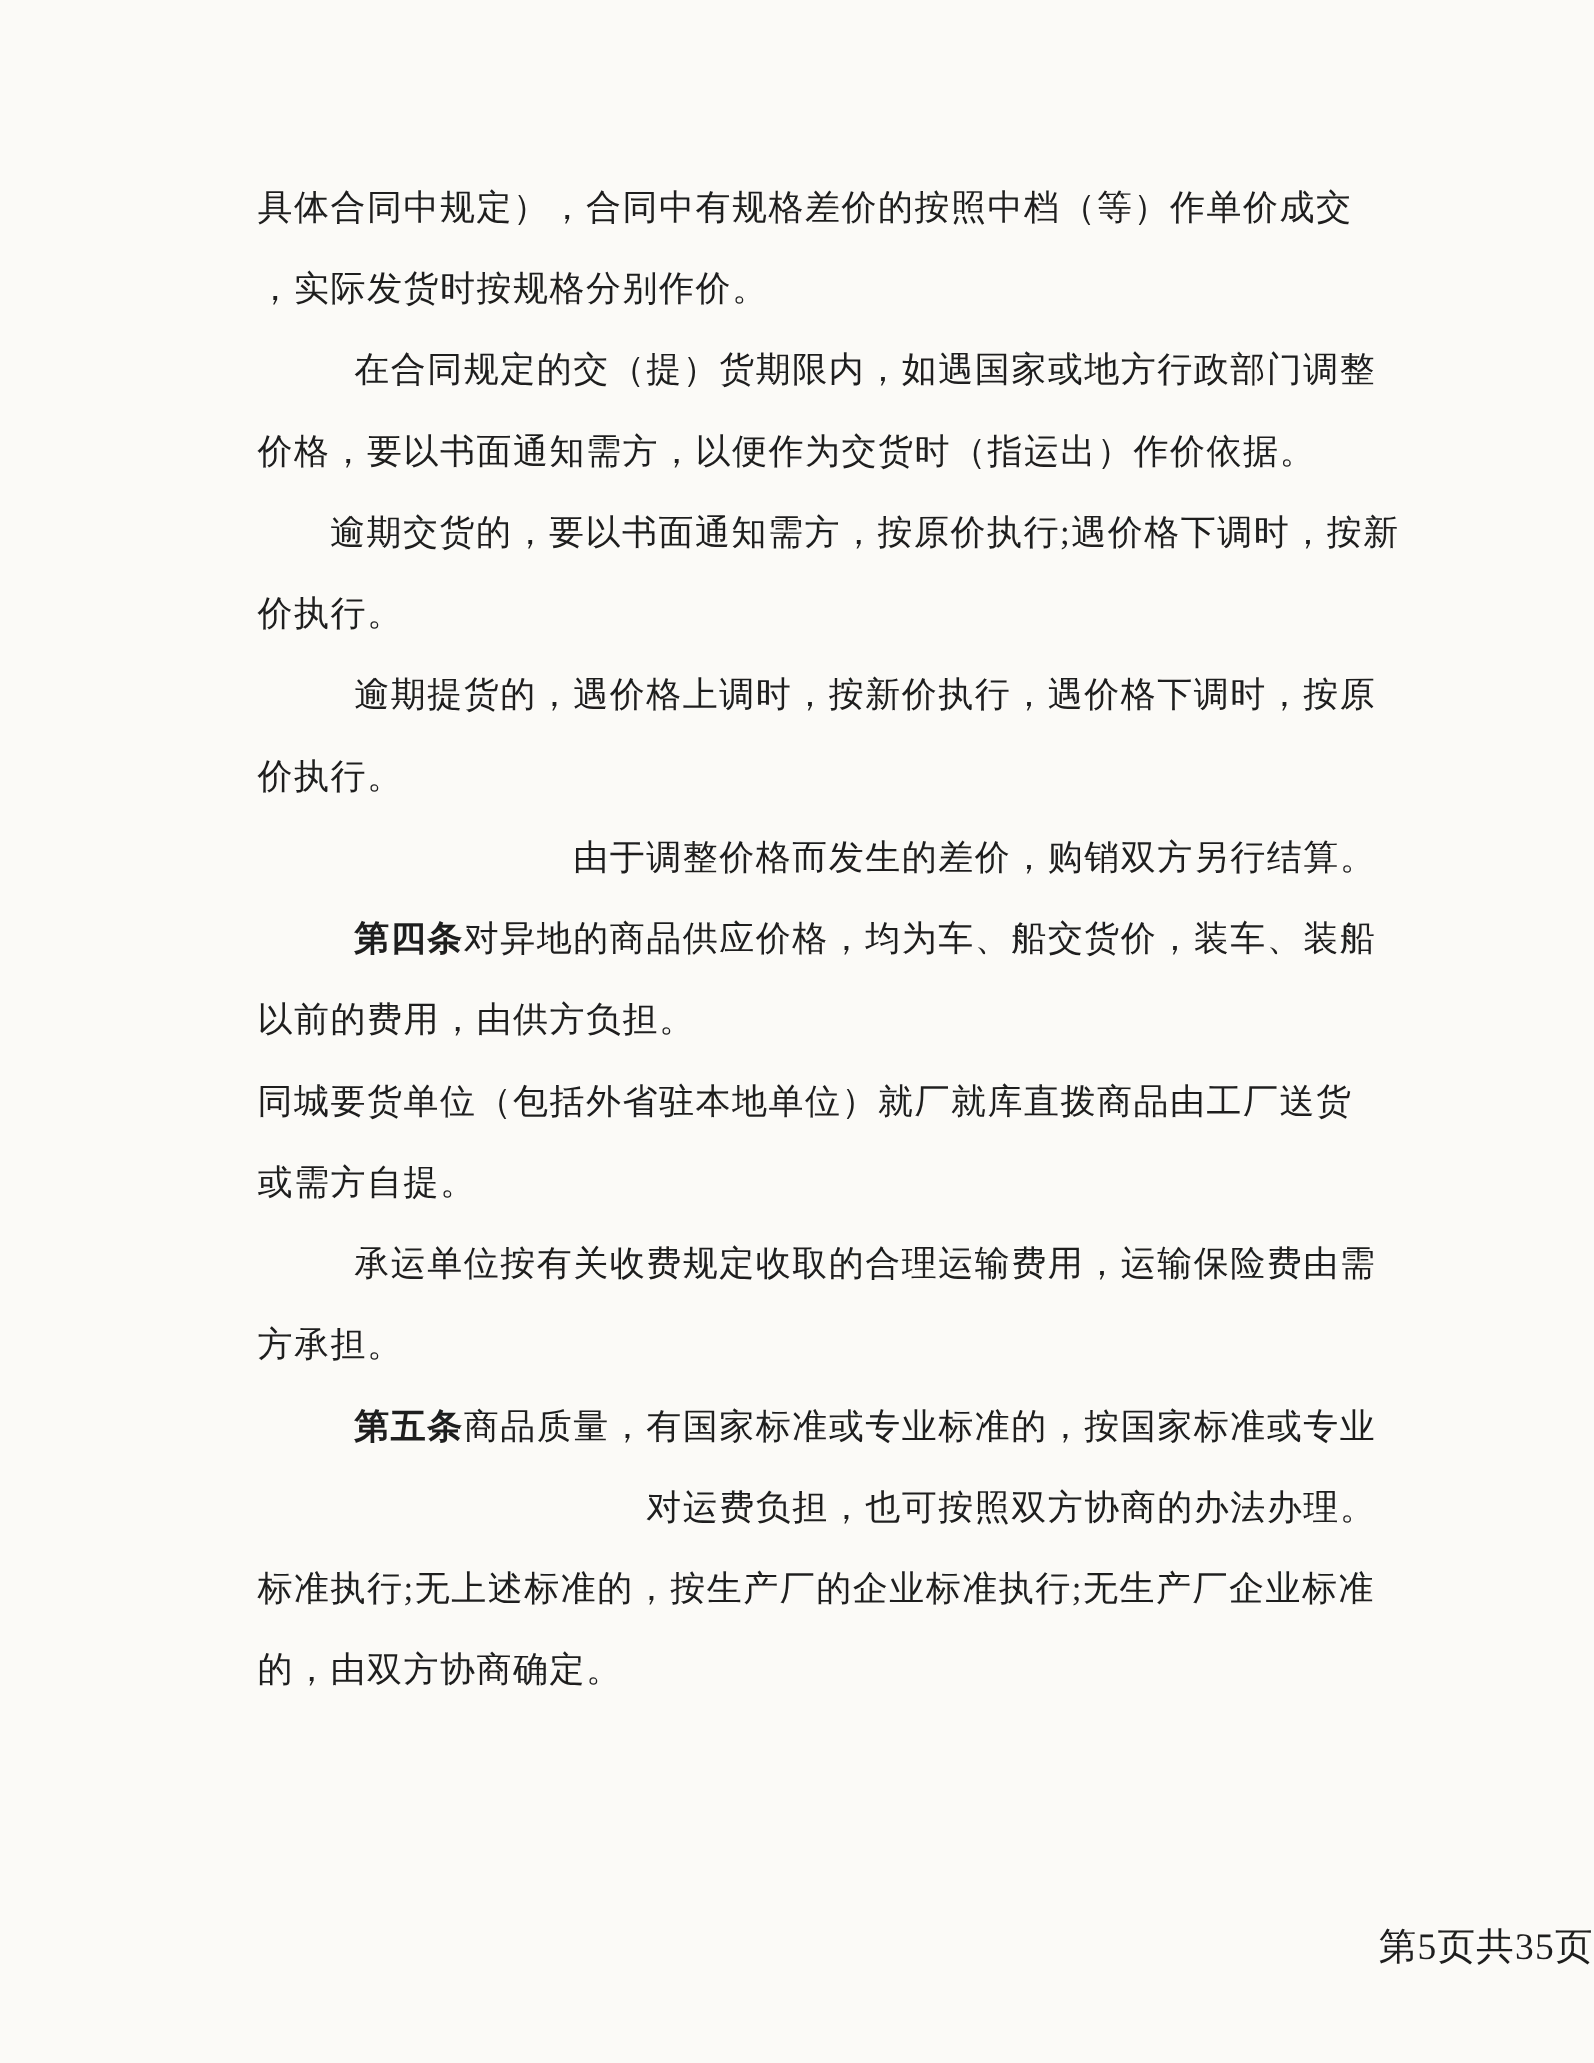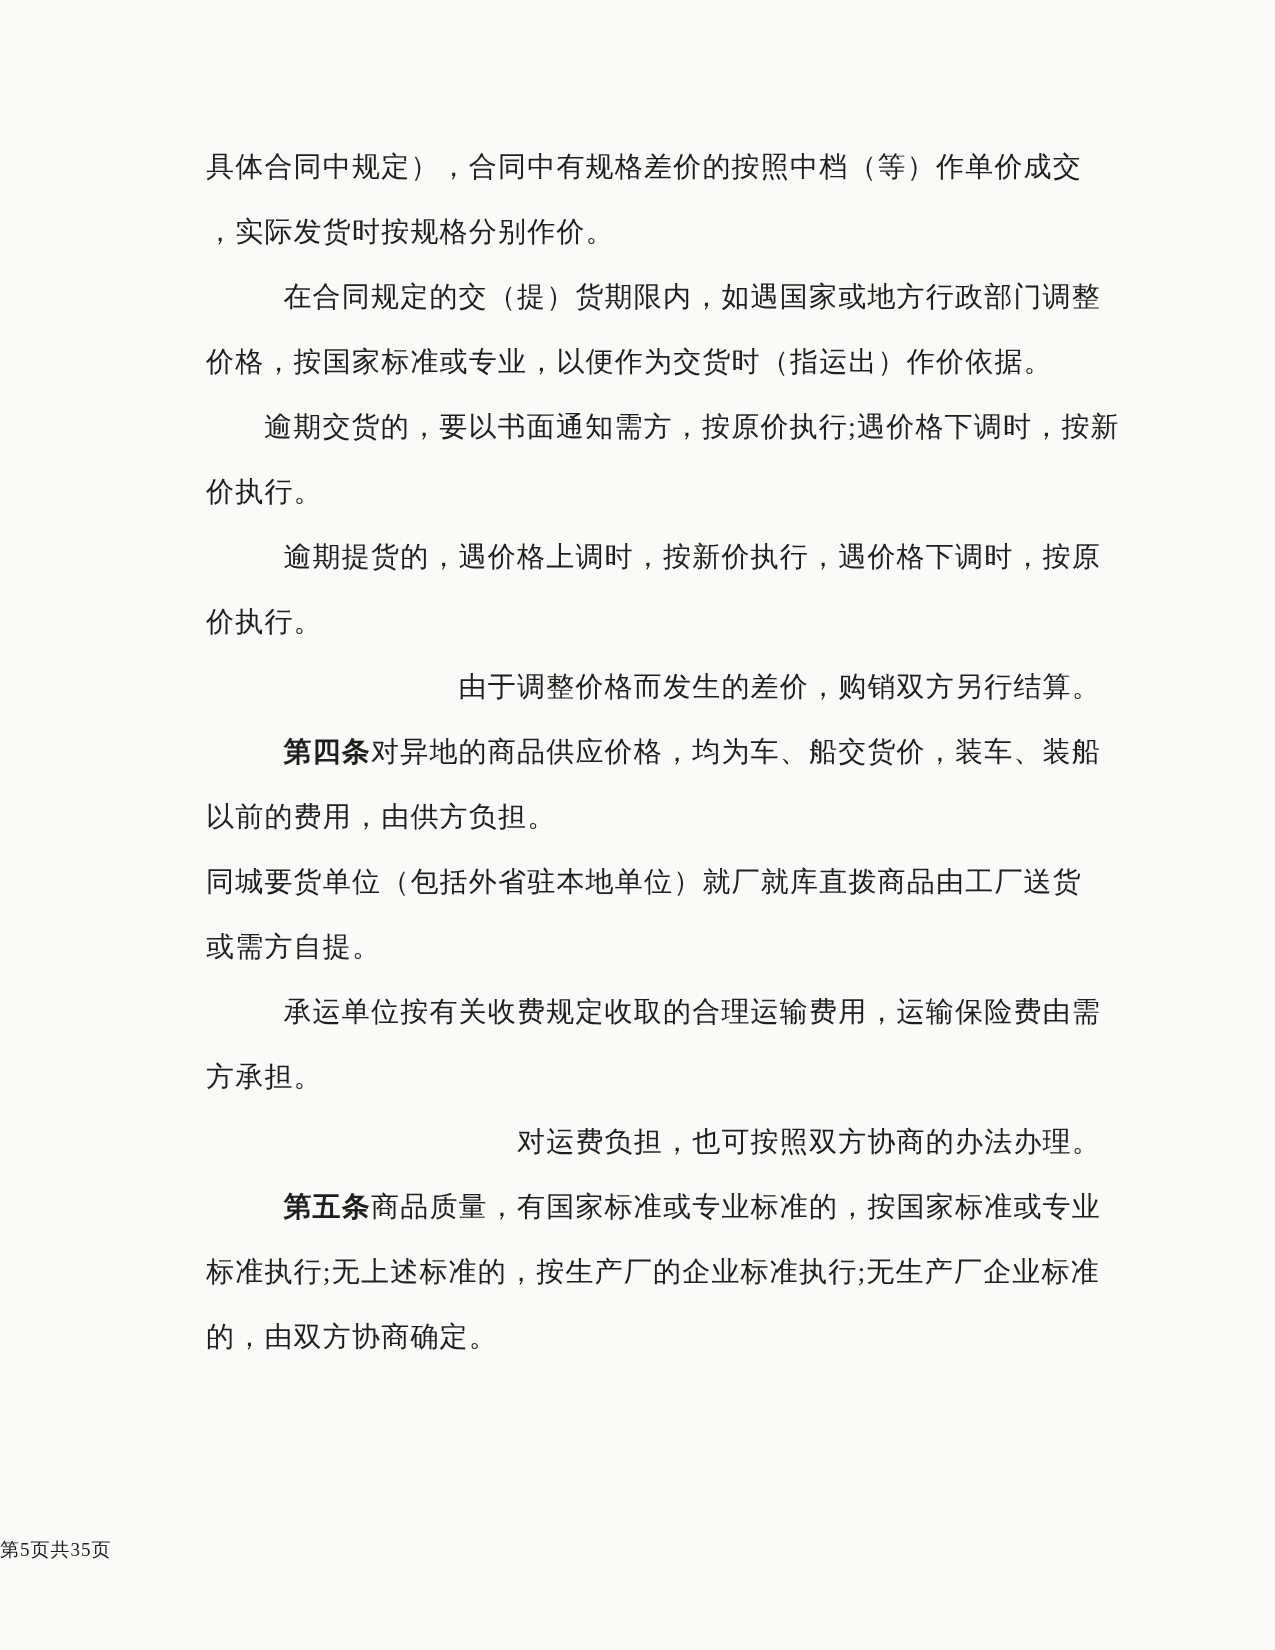--- a/index.html
+++ b/index.html
@@ -40,46 +40,46 @@
   .line b {
     font-weight: 700;
     letter-spacing: 1.2px;
     font-family: Liberation Mono, monospace;
   }
   .footer {
     position: absolute;
     left: 0;
     top: 1537px;
     width: 1275px;
-    text-align: left;
-    font-size: 19px;
+    text-align: right;
+    font-size: 30px;
     letter-spacing: 1px;
   }
 </style>
 </head>
 <body style="background: rgb(251, 250, 247); color: rgb(30, 30, 30);">
 
 <div class="page">
   <div class="content" id="doc-body">
       <div class="line"><span>具体合同中规定），合同中有规格差价的按照中档（等）作单价成交</span></div>
       <div class="line"><span>，实际发货时按规格分别作价。</span></div>
       <div class="line indent"><span>在合同规定的交（提）货期限内，如遇国家或地方行政部门调整</span></div>
-      <div class="line"><span>价格，按国家标准或专业，以便作为交货时（指运出）作价依据。</span></div>
+      <div class="line"><span>价格，要以书面通知需方，以便作为交货时（指运出）作价依据。</span></div>
       <div class="line indent"><span>逾期交货的，要以书面通知需方，按原价执行;遇价格下调时，按新</span></div>
       <div class="line"><span>价执行。</span></div>
       <div class="line indent"><span>逾期提货的，遇价格上调时，按新价执行，遇价格下调时，按原</span></div>
       <div class="line"><span>价执行。</span></div>
       <div class="line indent"><span>由于调整价格而发生的差价，购销双方另行结算。</span></div>
       <div class="line indent"><b>第四条</b><span>对异地的商品供应价格，均为车、船交货价，装车、装船</span></div>
       <div class="line"><span>以前的费用，由供方负担。</span></div>
       <div class="line"><span>同城要货单位（包括外省驻本地单位）就厂就库直拨商品由工厂送货</span></div>
       <div class="line"><span>或需方自提。</span></div>
       <div class="line indent"><span>承运单位按有关收费规定收取的合理运输费用，运输保险费由需</span></div>
       <div class="line"><span>方承担。</span></div>
+      <div class="line indent"><b>第五条</b><span>商品质量，有国家标准或专业标准的，按国家标准或专业</span></div>
       <div class="line indent"><span>对运费负担，也可按照双方协商的办法办理。</span></div>
-      <div class="line indent"><b>第五条</b><span>商品质量，有国家标准或专业标准的，按国家标准或专业</span></div>
       <div class="line"><span>标准执行;无上述标准的，按生产厂的企业标准执行;无生产厂企业标准</span></div>
       <div class="line"><span>的，由双方协商确定。</span></div>
     </div>
   <div class="footer">
     <span>第5页共35页</span>
   </div>
 </div>
 
 </body></html>

